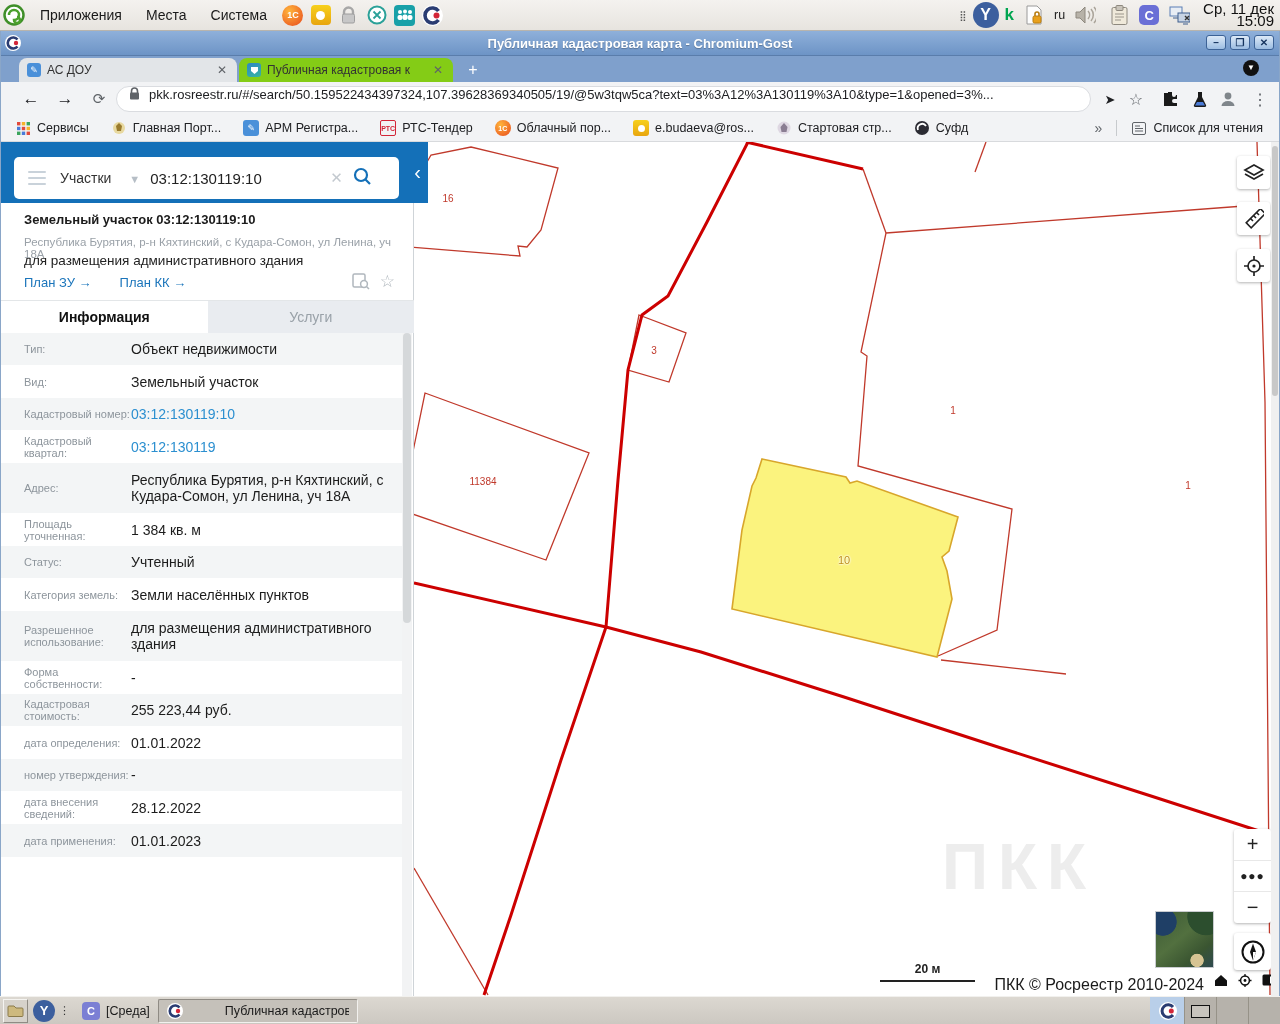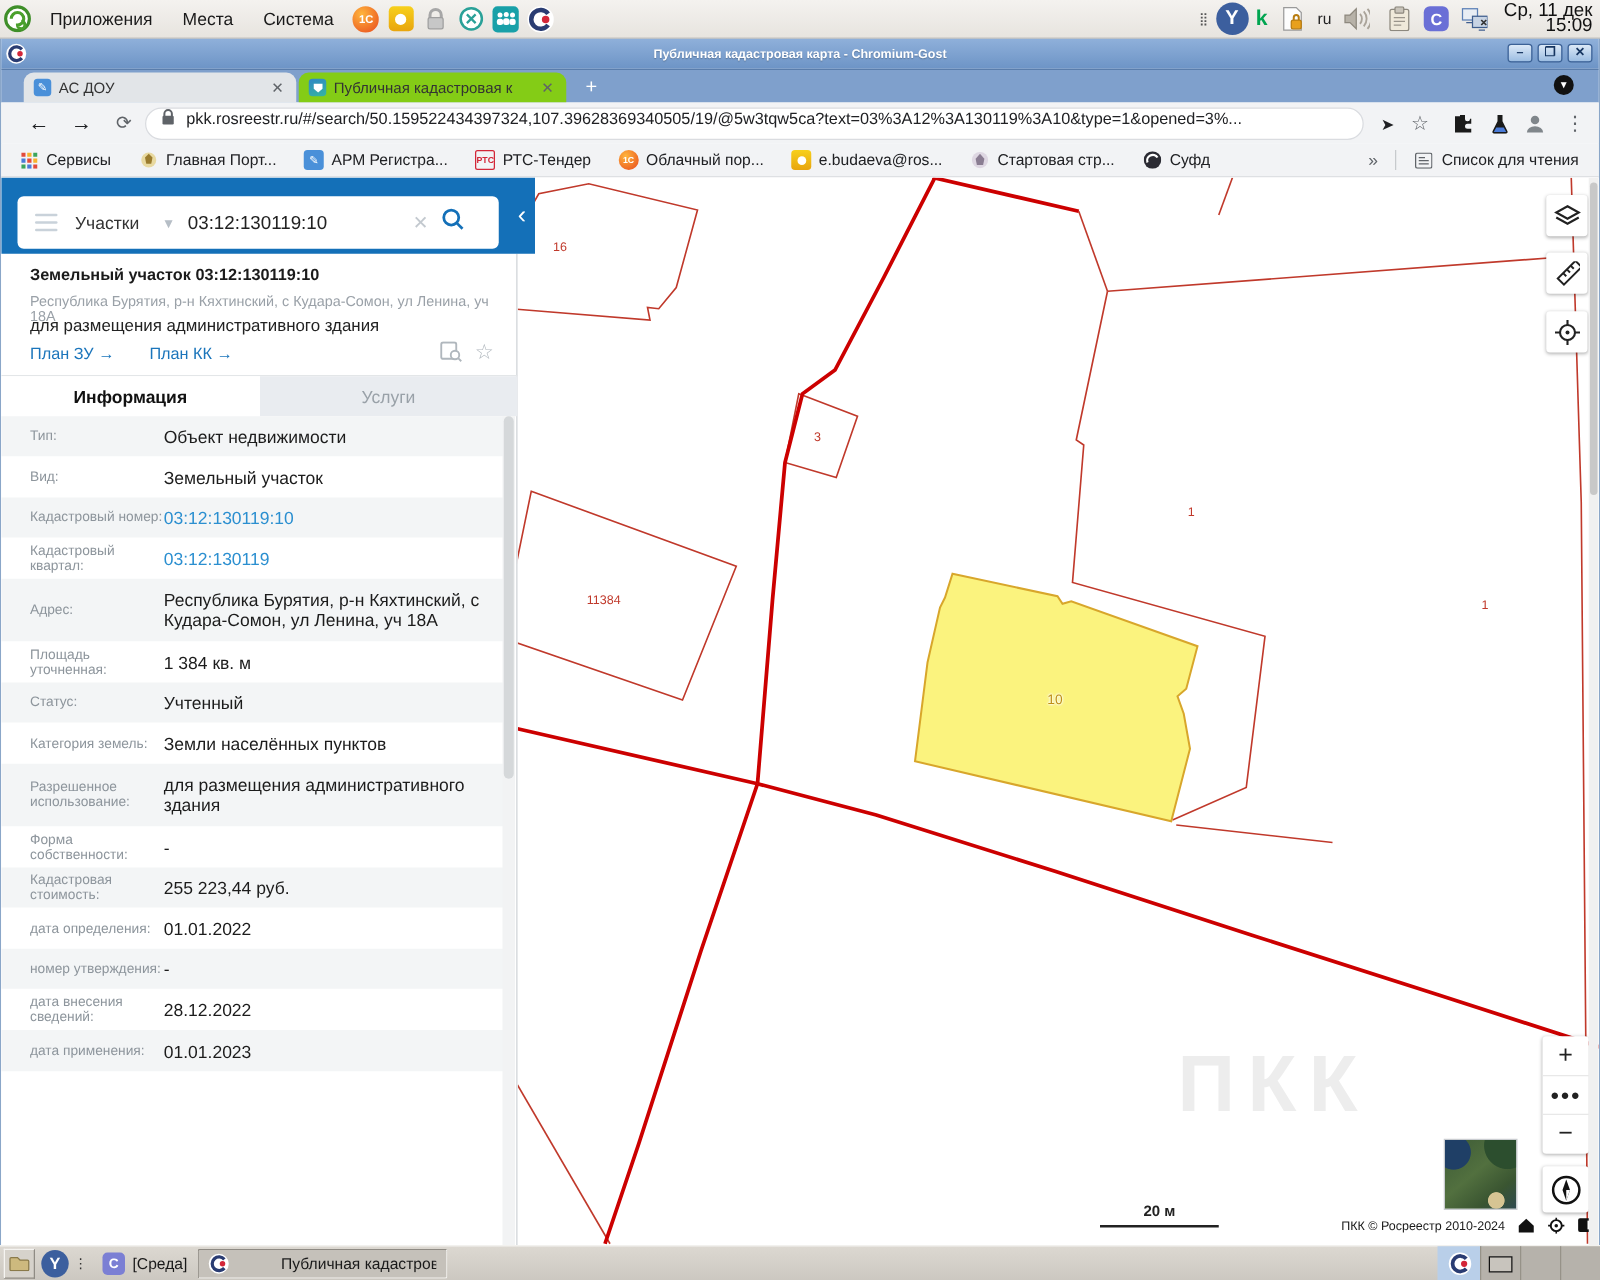--- a/index.html
+++ b/index.html
@@ -15,21 +15,21 @@
   .tray-right { margin-left:auto; display:flex; align-items:center; gap:6px; padding-right:6px; }
   .clock { font-size:15px; line-height:12px; text-align:right; color:#111; padding-left:4px; }
 
   
   .browser { position:absolute; left:0; top:31px; width:1280px; height:965px;
     border-left:1px solid #8aa6c8; border-right:1px solid #8aa6c8; }
   .titlebar { position:absolute; left:0; top:0; width:100%; height:25px;
     background:linear-gradient(#8fb0da,#6d94c6); border-bottom:1px solid #5a7dab;
     display:flex; align-items:center; }
   .titlebar .title { position:absolute; left:0; right:0; text-align:center; color:#fff;
-    font-size:10px; font-weight:bold; text-shadow:0 1px 1px rgba(0,0,0,.25); }
+    font-size:13px; font-weight:bold; text-shadow:0 1px 1px rgba(0,0,0,.25); }
   .winbtn { width:20px; height:15px; border:1px solid #3c6296; border-radius:3px;
     background:linear-gradient(#dce9f7,#9cbde2); color:#15345f; font-size:10px; line-height:13px;
     text-align:center; margin-left:4px; font-weight:bold; }
   .winbtns { position:absolute; right:5px; top:4px; display:flex; }
 
   .tabstrip { position:absolute; left:0; top:25px; width:100%; height:26px; background:#7fa0cc; }
   .tab { position:absolute; top:2px; height:24px; border-radius:8px 8px 0 0; display:flex; align-items:center;
     font-size:12px; color:#333; padding:0 8px; }
   .tab .x { margin-left:auto; color:#5f6368; font-size:12px; width:14px; text-align:center; }
   .tab-label { white-space:nowrap; overflow:hidden; }
@@ -111,21 +111,21 @@
     border-radius:3px; box-shadow:0 1px 3px rgba(0,0,0,.3); display:flex; align-items:center; justify-content:center; }
   .minimap { position:absolute; left:741px; top:769px; width:59px; height:57px; border:1px solid #c9ccd0;
     background:
       radial-gradient(circle at 72% 88%, #d6c493 0 10%, rgba(0,0,0,0) 11%),
       radial-gradient(circle at 12% 18%, #1f3f66 0 20%, rgba(0,0,0,0) 21%),
       radial-gradient(circle at 88% 8%, #2c4e2e 0 26%, rgba(0,0,0,0) 27%),
       linear-gradient(140deg,#3c5a36 0%,#52703f 45%,#3a5531 75%,#2f4a4f 100%); }
   .scalebar { position:absolute; left:466px; top:820px; width:95px; text-align:center; }
   .scalebar .txt { font-size:12px; font-weight:bold; color:#222; }
   .scalebar .line { height:2px; background:#222; margin-top:4px; }
-  .copyright { position:absolute; right:75px; top:834px; font-size:10px; color:#1a1a1a; }
+  .copyright { position:absolute; right:75px; top:834px; font-size:16px; color:#1a1a1a; }
   .mini-icos { position:absolute; left:800px; top:832px; display:flex; gap:10px; }
   .map-scrollbar { position:absolute; right:0; top:0; width:8px; height:854px; background:#f0f0f0; }
   .map-scrollthumb { position:absolute; right:1px; top:4px; width:6px; height:250px; background:#c8c8c8; border-radius:3px; }
 
   
   .taskbar { position:absolute; left:0; top:996px; width:1280px; height:28px;
     background:linear-gradient(#dcd8d1,#ccc8c1); border-top:1px solid #f2f1ee;
     display:flex; align-items:center; font-size:12.5px; color:#1a1a1a; }
   .tb-btn3d { width:25px; height:24px; margin-left:3px; border:1px solid; border-color:#f5f4f1 #8f8b84 #8f8b84 #f5f4f1;
     background:#d6d2cb; display:flex; align-items:center; justify-content:center; }

